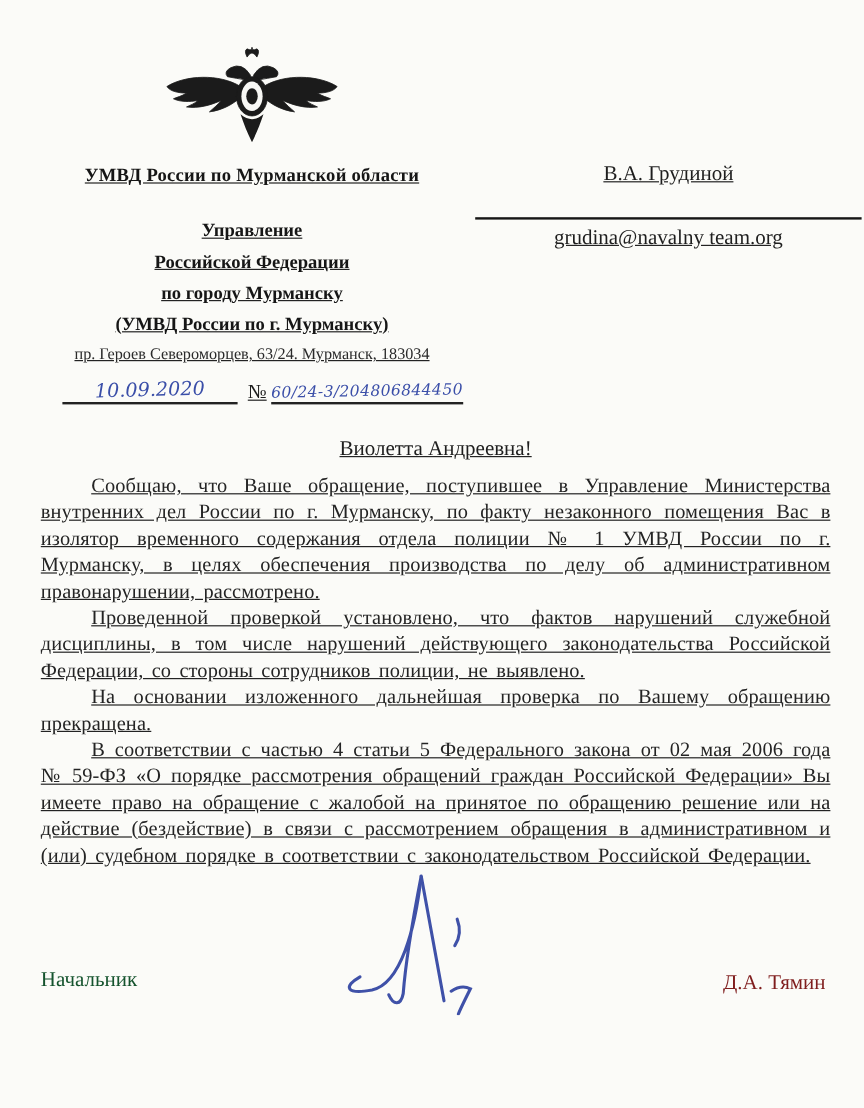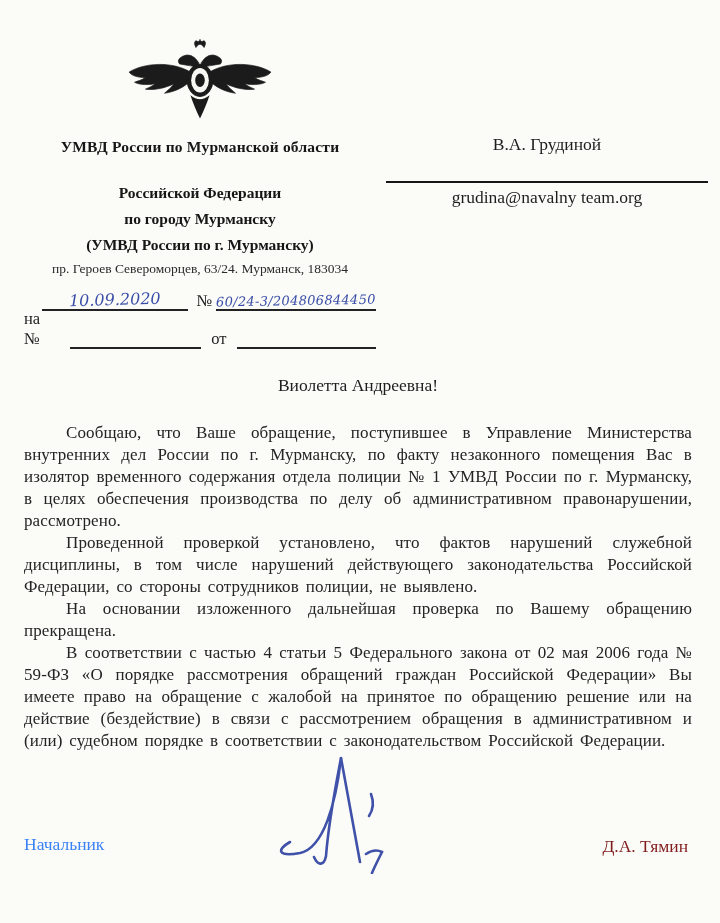--- a/index.html
+++ b/index.html
@@ -3,21 +3,21 @@
 <meta charset="utf-8">
 <style>
   html, body { margin: 0; padding: 0; }
   body {
     width: 720px; height: 923px;
     background: #fbfbf8;
     font-family: "Liberation Serif", serif;
     color: #232323;
     overflow: hidden;
   }
-  .page { position: relative; width: 720px; height: 669px; box-sizing: border-box; padding: 38px 28px 0 24px; }
+  .page { position: relative; width: 720px; height: 669px; box-sizing: border-box; padding: 38px 28px 0 34px; text-decoration: underline; }
 
   
   .header { display: flex; align-items: flex-start; }
   .letterhead { width: 352px; text-align: center; flex: 0 0 auto; }
   .addressee  { flex: 1 1 auto; padding-top: 96px; padding-left: 10px; text-align: center; }
 
   .emblem { display: block; margin: 0 auto 10px auto; }
   .org-region { font-weight: bold; font-size: 15.5px; letter-spacing: 0.2px; margin-bottom: 24px; color: #161616; }
   .org-lines div { font-weight: bold; font-size: 15.5px; line-height: 26px; color: #161616; }
   .org-address { font-size: 13.5px; margin-top: 3px; color: #2a2a2a; }
@@ -36,30 +36,30 @@
   .ref-label { font-size: 16.5px; color: #1c1c1c; }
   .ref-blank-1 { width: 132px; margin: 0 10px 0 10px; }
   .ref-blank-2 { width: 140px; margin-left: 10px; }
 
   .addr-name { font-size: 17.5px; color: #1e1e1e; }
   .addr-rule { border: 0; border-top: 2.5px solid #161616; width: 322px; margin: 26px 0 4px 0; }
   .addr-email { font-size: 17.5px; color: #1e1e1e; }
 
   
   .salutation { text-align: center; font-size: 17.5px; margin-top: 26px; color: #1e1e1e; }
-  .body-text { margin-top: 26px; }
+  .body-text { margin-top: 10px; }
   .body-text p {
     margin: 0; font-size: 17px; line-height: 22px;
     text-align: justify; text-indent: 42px;
     word-spacing: 2.5px; letter-spacing: 0.1px; color: #242424;
   }
 
   
   .sign-row { position: relative; margin-top: 44px; height: 110px; }
-  .sign-title { position: absolute; left: 0; top: 38px; font-size: 17.5px; color: #3b82f6; }
+  .sign-title { position: absolute; left: 0; top: 38px; font-size: 17.5px; color: #14532d; }
   .sign-name  { position: absolute; right: 4px; top: 40px; font-size: 17.5px; color: #7f1d1d; }
   .sign-svg   { position: absolute; left: 250px; top: -42px; }
 </style>
 </head>
 <body>
 
 <div class="page">
 
   <div class="header">
 
@@ -74,43 +74,38 @@
           <ellipse cx="110" cy="62" rx="19" ry="24"></ellipse>
         </g>
         <ellipse cx="110" cy="62" rx="13" ry="18" fill="#f7f7f4"></ellipse>
         <ellipse cx="110" cy="62" rx="7" ry="10" fill="#1b1b1b"></ellipse>
         <path d="M96 84 C100 96 104 106 110 118 C116 106 120 96 124 84 C114 92 106 92 96 84 Z" fill="#1b1b1b"></path>
       </svg>
 
       <div class="org-region">УМВД России по Мурманской области</div>
 
       <div class="org-lines">
+        <div>Управление</div>
         <div>Российской Федерации</div>
         <div>по городу Мурманску</div>
         <div>(УМВД России по г. Мурманску)</div>
       </div>
 
       <div class="org-address">пр. Героев Североморцев, 63/24. Мурманск, 183034</div>
 
       <div class="date-row">
         <div class="blank date-blank">
           <span class="hand date-hand">10.09.2020</span>
         </div>
         <span class="num-label">№</span>
         <div class="blank num-blank">
           <span class="hand num-hand">60/24-3/204806844450</span>
         </div>
       </div>
 
-      <div class="ref-row">
-        <span class="ref-label">на №</span>
-        <div class="blank ref-blank-1"></div>
-        <span class="ref-label">от</span>
-        <div class="blank ref-blank-2"></div>
-      </div>
     </div>
 
     <div class="addressee">
       <div class="addr-name">В.А. Грудиной</div>
       <hr class="addr-rule">
       <div class="addr-email">grudina@navalny team.org</div>
     </div>
   </div>
 
   <div class="salutation">Виолетта Андреевна!</div>

